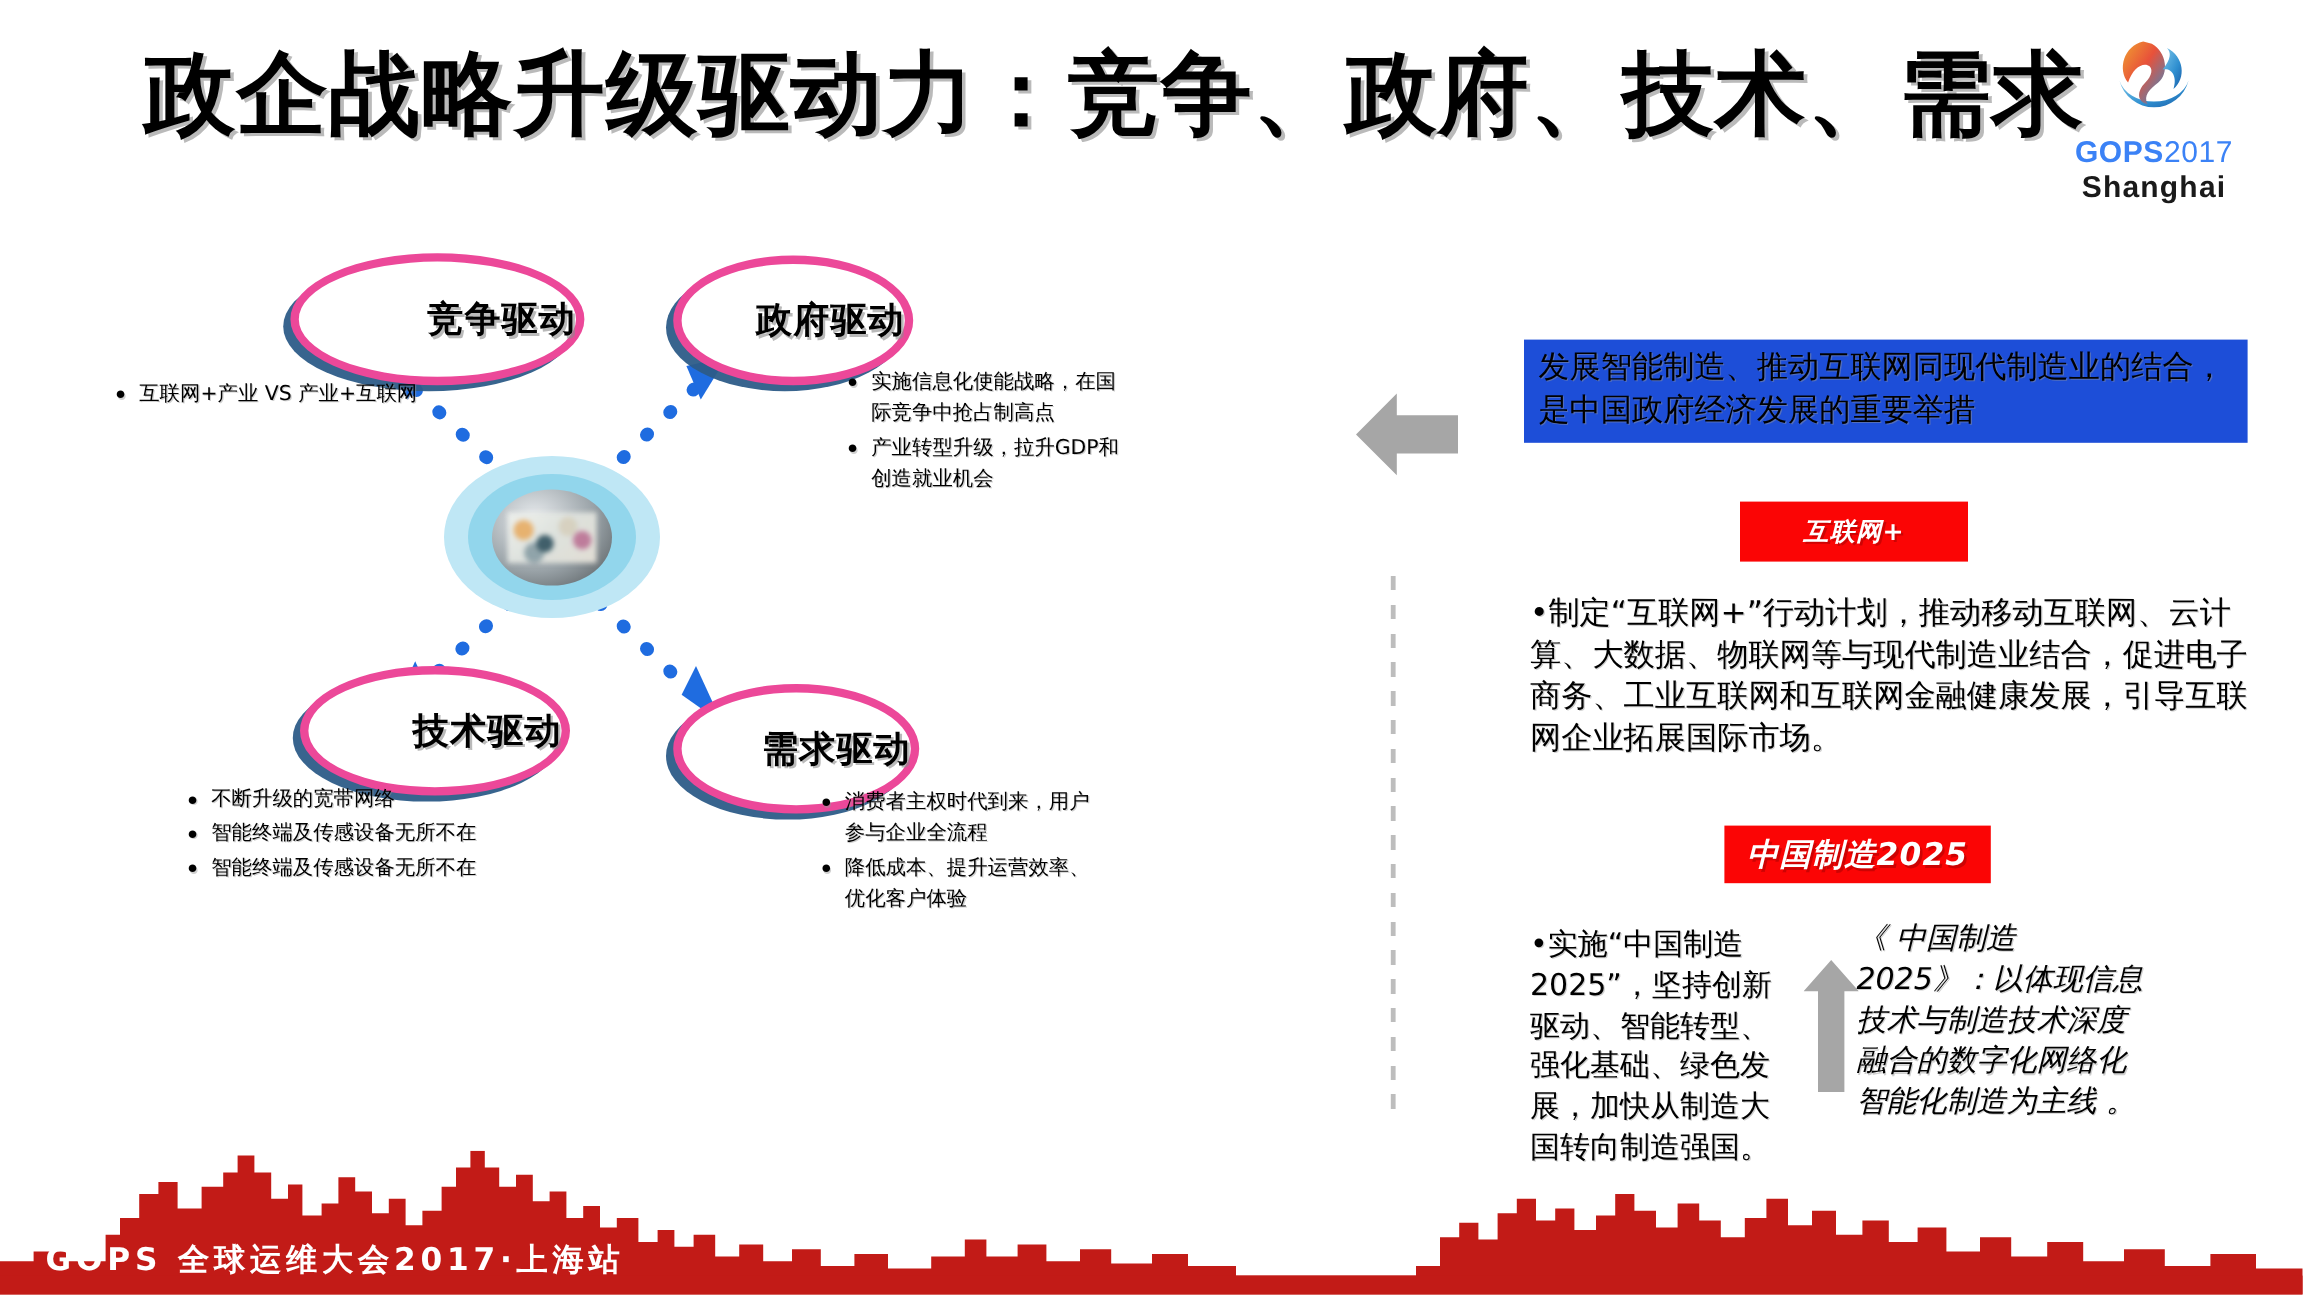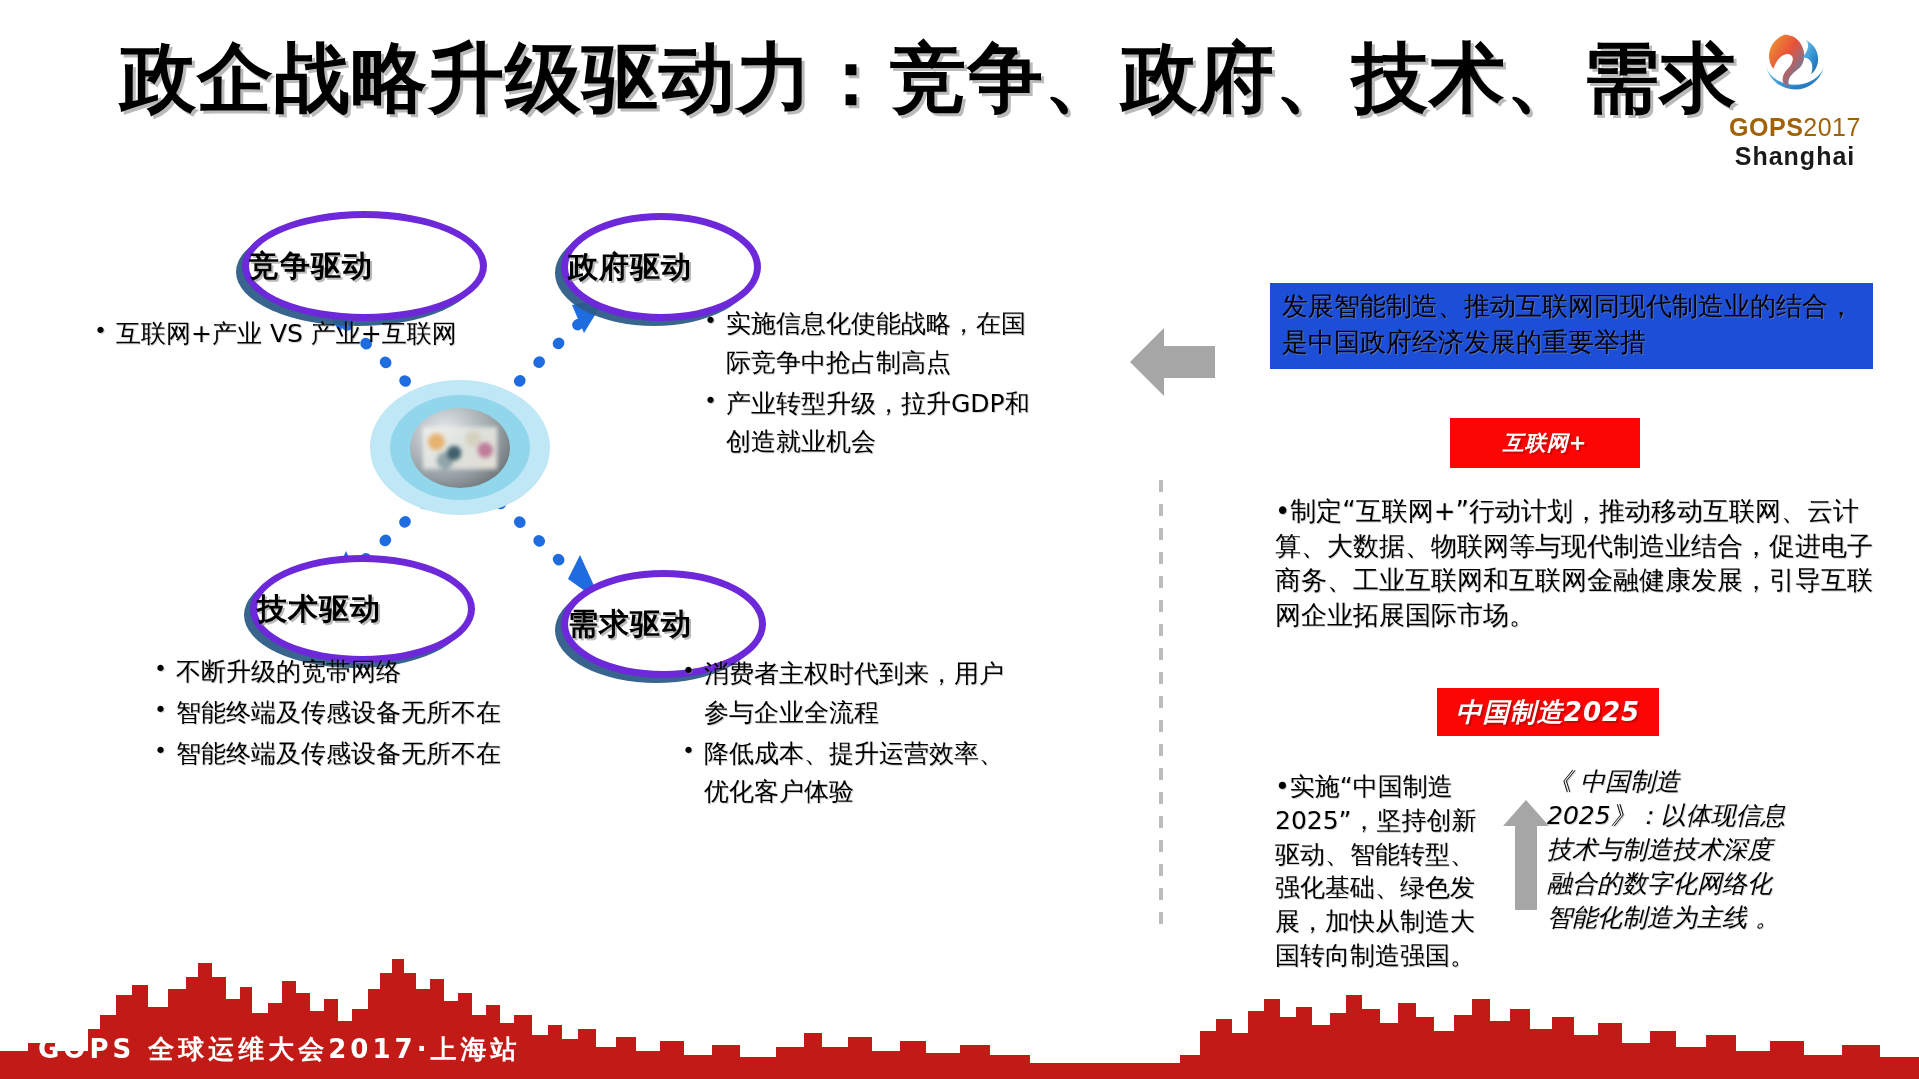--- a/index.html
+++ b/index.html
@@ -17,34 +17,34 @@
     position:absolute;left:120px;top:28px;width:1560px;
     font-size:76px;font-weight:bold;color:#000;
     letter-spacing:1px;white-space:nowrap;
     text-shadow:3px 3px 0 rgba(130,130,130,.55);
     font-family:"DejaVu Sans","Liberation Sans",sans-serif;
   }
 
   
   .logo-wrap{position:absolute;left:1700px;top:22px;width:190px;text-align:center;}
   .logo-mark{width:90px;height:90px;margin:0 auto;display:block;}
-  .logo-line1{font-size:25px;font-weight:bold;color:#a16207;letter-spacing:.5px;line-height:1.1;margin-top:2px;}
+  .logo-line1{font-size:25px;font-weight:bold;color:#3b82f6;letter-spacing:.5px;line-height:1.1;margin-top:2px;}
   .logo-line1 .yr{font-weight:400;}
   .logo-line2{font-size:25px;font-weight:bold;color:#1a1a1a;letter-spacing:1px;line-height:1.15;}
 
   
   .diagram{position:absolute;left:0;top:185px;width:1120px;height:790px;}
 
   .ellipse{
     position:absolute;
     border-radius:50%;
-    border:7px solid #6d28d9;
+    border:7px solid #ec4899;
     background:#ffffff;
     box-shadow:-7px 6px 0 -1px rgba(45,92,136,.95);
-    display:flex;align-items:center;justify-content:flex-start;
+    display:flex;align-items:center;justify-content:flex-end;
     box-sizing:border-box;
   }
   .ellipse span{
     font-size:30px;font-weight:bold;color:#000;letter-spacing:1px;
     text-shadow:2px 2px 0 rgba(140,140,140,.6);
     font-family:"DejaVu Sans","Liberation Sans",sans-serif;
   }
   #ell-compete{left:242px;top:26px;width:245px;height:110px;}
   #ell-gov{left:561px;top:28px;width:200px;height:108px;}
   #ell-tech{left:250px;top:370px;width:225px;height:108px;}
@@ -65,21 +65,21 @@
        radial-gradient(circle at 42% 62%, #3a5a66 14%, transparent 15%),
        radial-gradient(circle at 68% 28%, #d9d2c0 13%, transparent 14%),
        radial-gradient(circle at 84% 55%, #c07a9a 11%, transparent 12%),
        radial-gradient(circle at 30% 80%, #8fa3a9 13%, transparent 14%),
        linear-gradient(135deg,#eef0ec 0%,#dfe3de 50%,#e7e2d8 100%);}
 
   
   .dots{position:absolute;left:0;top:0;width:1120px;height:790px;pointer-events:none;}
 
   
-  .bl{position:absolute;color:#000;font-size:25px;line-height:1.55;
+  .bl{position:absolute;color:#000;font-size:17px;line-height:1.55;
       font-family:"DejaVu Sans","Liberation Sans",sans-serif;
       text-shadow:1px 1px 0 rgba(150,150,150,.45);}
   .bl ul{margin:0;padding:0;list-style:none;}
   .bl li{position:relative;padding-left:26px;margin-bottom:2px;}
   .bl li::before{content:"•";position:absolute;left:4px;top:-1px;font-size:22px;}
   .bl li .cont{display:block;}
 
   #txt-compete{left:90px;top:130px;width:420px;}
   #txt-gov{left:700px;top:120px;width:380px;}
   #txt-tech{left:150px;top:468px;width:470px;}

